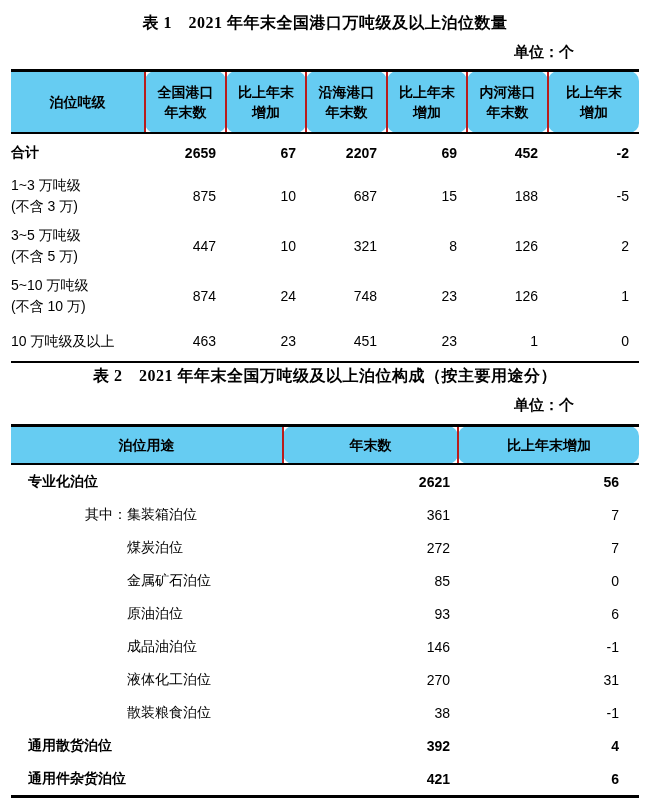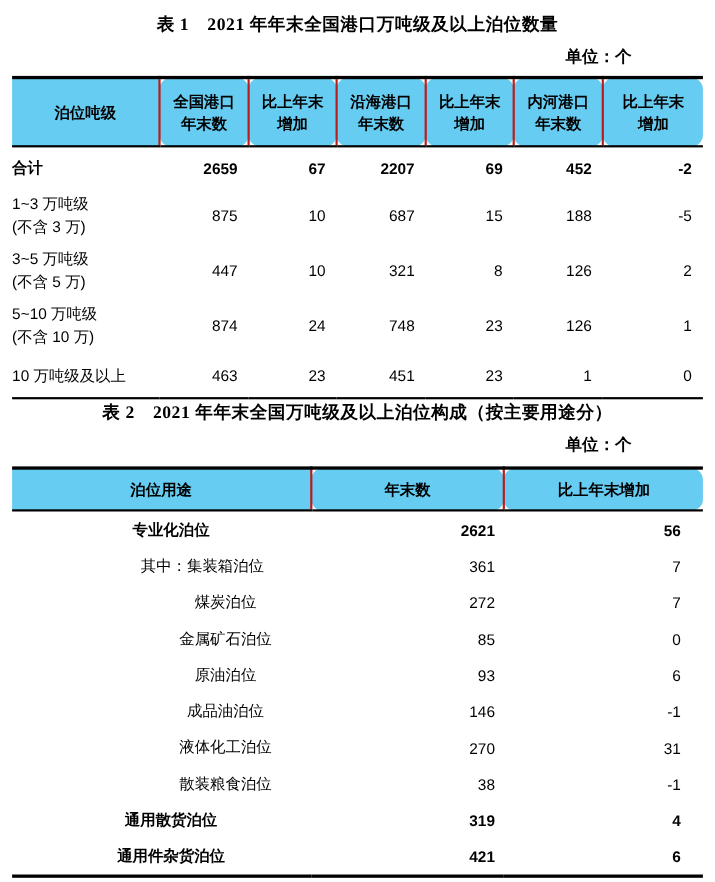--- a/index.html
+++ b/index.html
@@ -54,21 +54,21 @@
     font-size:14px;
     vertical-align:middle;
     padding:0 10px 0 0;
     text-align:right;
   }
   .t1 td.lbl { text-align:left; padding:0; line-height:21px; }
   .t1 tr.r-sum td  { height:37px; }
   .t1 tr.r-two td  { height:50px; }
   .t1 tr.r-last td { height:40px; }
   .t2 td { height:33px; }
-  .t2 td.lbl { text-align:center; padding-right:0; }
+  .t2 td.lbl { text-align:left; padding-right:0; }
   .t2 td.lbl.lv0 { padding-left:17px; }
   .t2 td.lbl.lv1 { padding-left:74px; }
   .t2 td.lbl.lv2 { padding-left:116px; }
   .t2 td.val   { padding-right:8px; }
   .t2 td.delta { padding-right:20px; }
   tr.bold td { font-weight:bold;text-align:right; }
 </style>
 </head>
 <body>
 
@@ -230,21 +230,21 @@
         <td class="val">270</td>
         <td class="delta">31</td>
       </tr>
       <tr>
         <td class="lbl lv2">散装粮食泊位</td>
         <td class="val">38</td>
         <td class="delta">-1</td>
       </tr>
       <tr class="bold">
         <td class="lbl lv0">通用散货泊位</td>
-        <td class="val">319</td>
+        <td class="val">392</td>
         <td class="delta">4</td>
       </tr>
       <tr class="bold">
         <td class="lbl lv0">通用件杂货泊位</td>
         <td class="val">421</td>
         <td class="delta">6</td>
       </tr>
     </tbody>
   </table>
 

